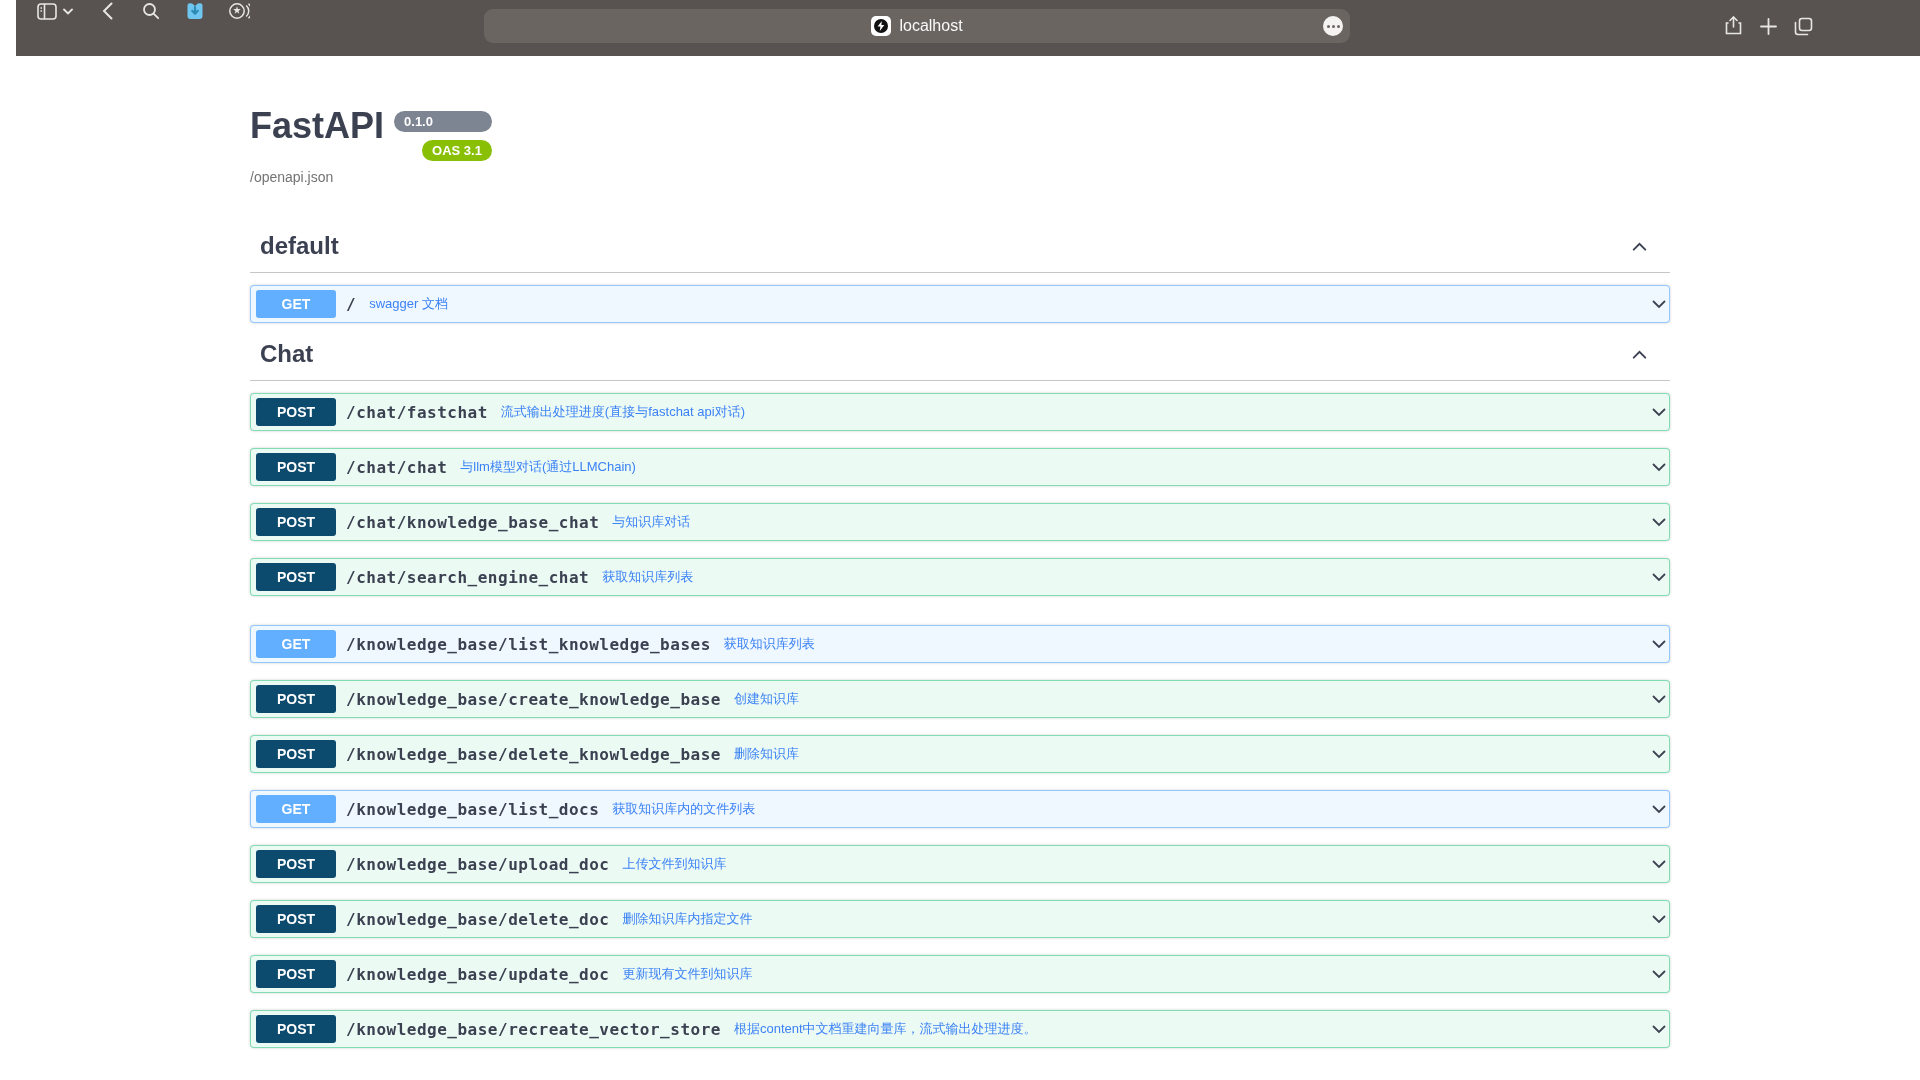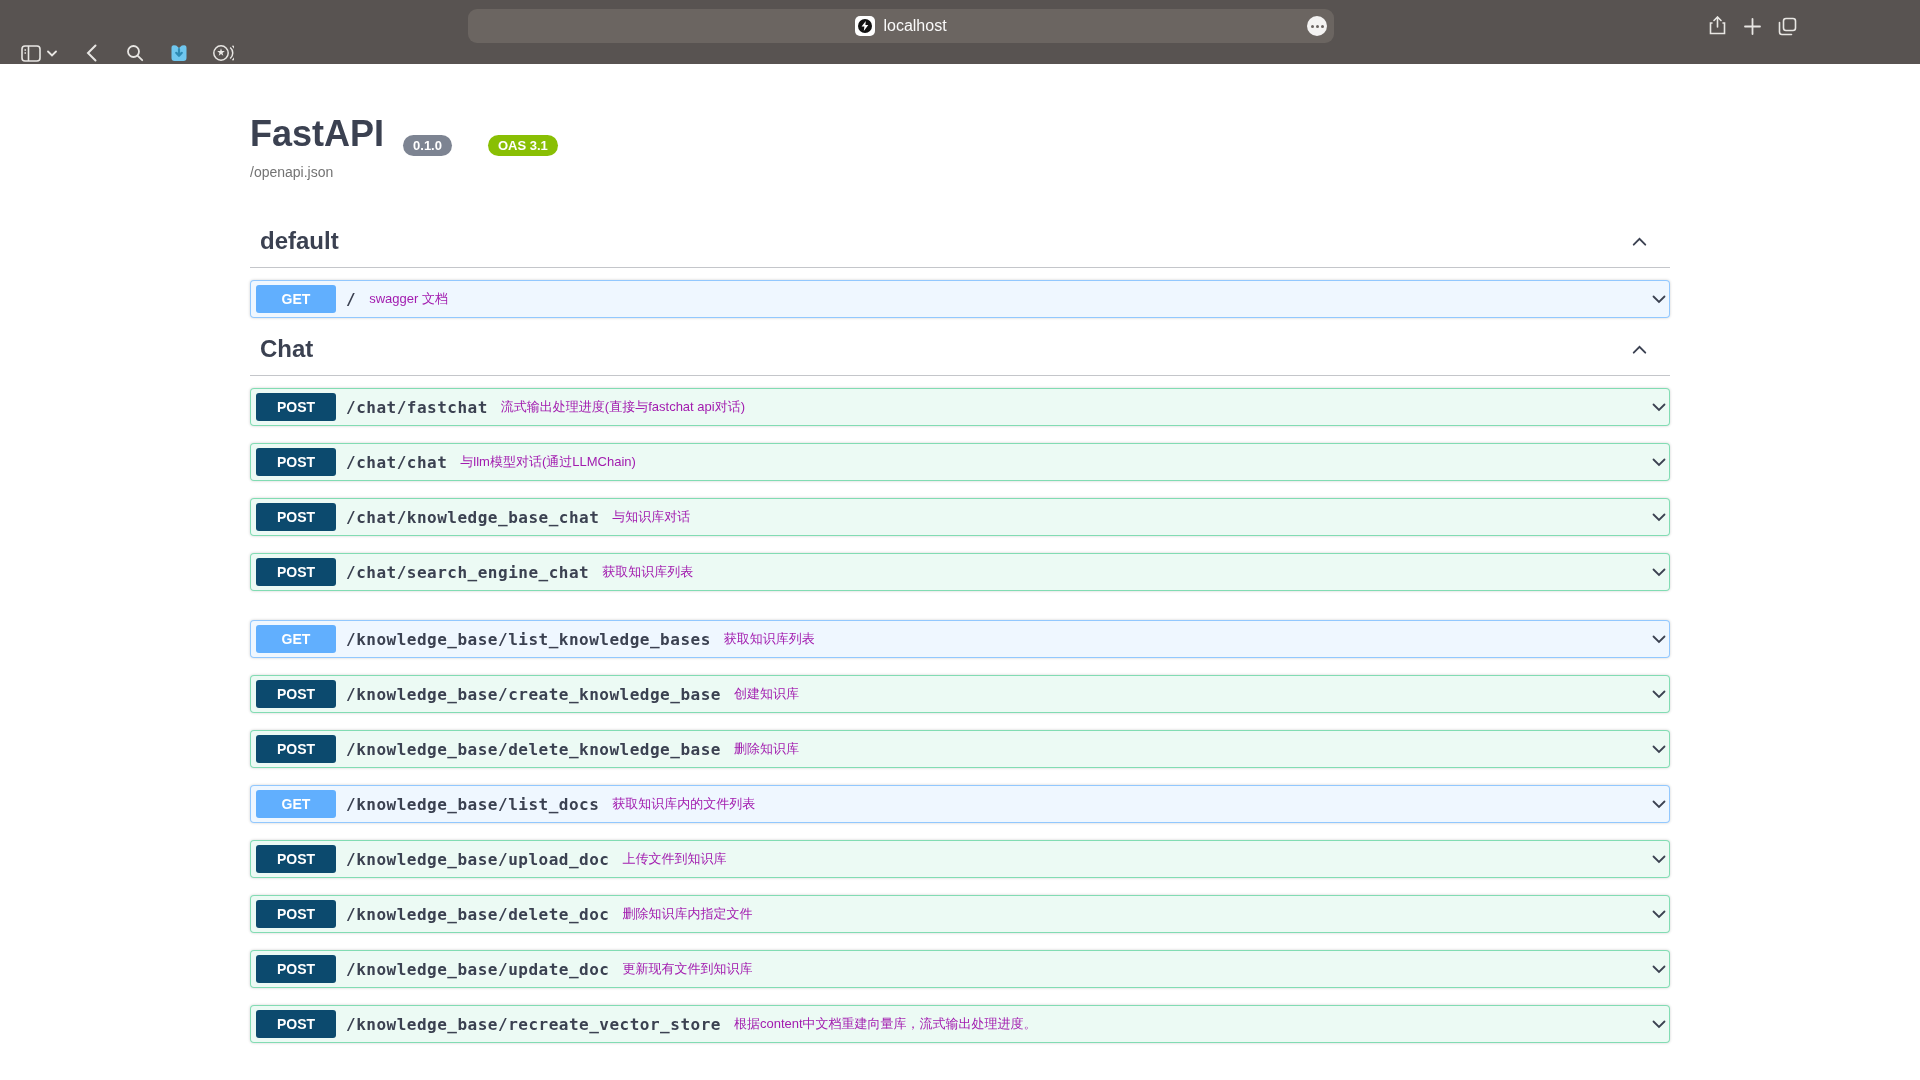--- a/index.html
+++ b/index.html
@@ -6,22 +6,22 @@
   html,body { margin:0; padding:0; }
   body {
     width:1920px; height:1080px; overflow:hidden;
     background:#ffffff;
     font-family:"Liberation Sans", sans-serif;
     color:#3b4151;
   }
 
   
   .toolbar {
-    position:relative; height:64px; background:#585351;
-    display:flex; align-items:flex-end;
+    position:relative; height:56px; background:#585351;
+    display:flex; align-items:flex-start;margin-left:16px;
   }
   .tb-left { display:flex; align-items:center; gap:22px; padding-left:20px; }
   .tb-icon { width:22px; height:22px; color:#e8e6e3; display:inline-flex; align-items:center; justify-content:center; cursor:default; }
   .tb-icon svg { display:block; }
   .sidebar-group { display:flex; align-items:center; gap:4px; }
   .addressbar {
     position:absolute; left:468px; top:9px; width:866px; height:34px;
     background:#6b6561; border-radius:9px;
     display:flex; align-items:center; justify-content:center; gap:8px;
     color:#fafafa; font-size:16px;
@@ -34,23 +34,23 @@
     position:absolute; right:7px; top:7px; width:20px; height:20px;
     background:#f4f3f2; border-radius:50%;
     display:flex; align-items:center; justify-content:center; gap:2px;
   }
   .page-menu i { width:3px; height:3px; border-radius:50%; background:#6b6561; }
   .tb-right { position:absolute; left:1706px; top:0; height:52px; display:flex; align-items:center; gap:13px; }
 
   
   .page { height:1028px; overflow:hidden; background:#fff; }
   .info { padding:48px 0 0 250px; }
-  .title-row { display:flex; align-items:flex-end; gap:19px; }
+  .title-row { display:flex; align-items:flex-start; gap:10px; }
   .api-title { font-size:36px; line-height:44px; font-weight:700; color:#3b4151; }
-  .badges { display:flex; gap:8px; margin-top:7px; }
+  .badges { display:flex; gap:8px; margin-top:7px;flex-direction:column; }
   .stamp {
     color:#fff; font-size:13px; font-weight:700; line-height:13px;
     padding:4px 10px; border-radius:57px;
   }
   .stamp.version { background:#7d8492; }
   .stamp.oas { background:#89bf04;margin-left:28px; }
   .spec-link { display:inline-block; margin:8px 0 0 250px; font-size:14px; color:#737373; text-decoration:none; cursor:pointer; }
 
   .sections { width:1420px; margin:46px auto 0; }
   .opblock-section { margin-bottom:6px; }
@@ -77,21 +77,21 @@
     min-width:80px; text-align:center; padding:6px 0;
     border-radius:3px; color:#fff; font-size:14px; font-weight:700;
   }
   .method-get  .method-badge { background:#61affe; }
   .method-post .method-badge { background:#0c4a6e; }
   .op-path {
     margin-left:10px;
     font-family:"DejaVu Sans Mono","Liberation Mono",monospace;
     font-size:16px; font-weight:700; color:#3b4151; letter-spacing:0.5px;
   }
-  .op-summary { margin-left:13px; font-size:13px; color:#a21caf; }
+  .op-summary { margin-left:13px; font-size:13px; color:#3b82f6; }
   .op-chev { margin-left:auto; }
 </style>
 </head>
 <body>
 
 <div class="toolbar">
   <div class="tb-left">
     <span class="sidebar-group">
       <span class="tb-icon">
         <svg width="20" height="17" viewBox="0 0 20 17" fill="none" stroke="currentColor" stroke-width="1.6">

